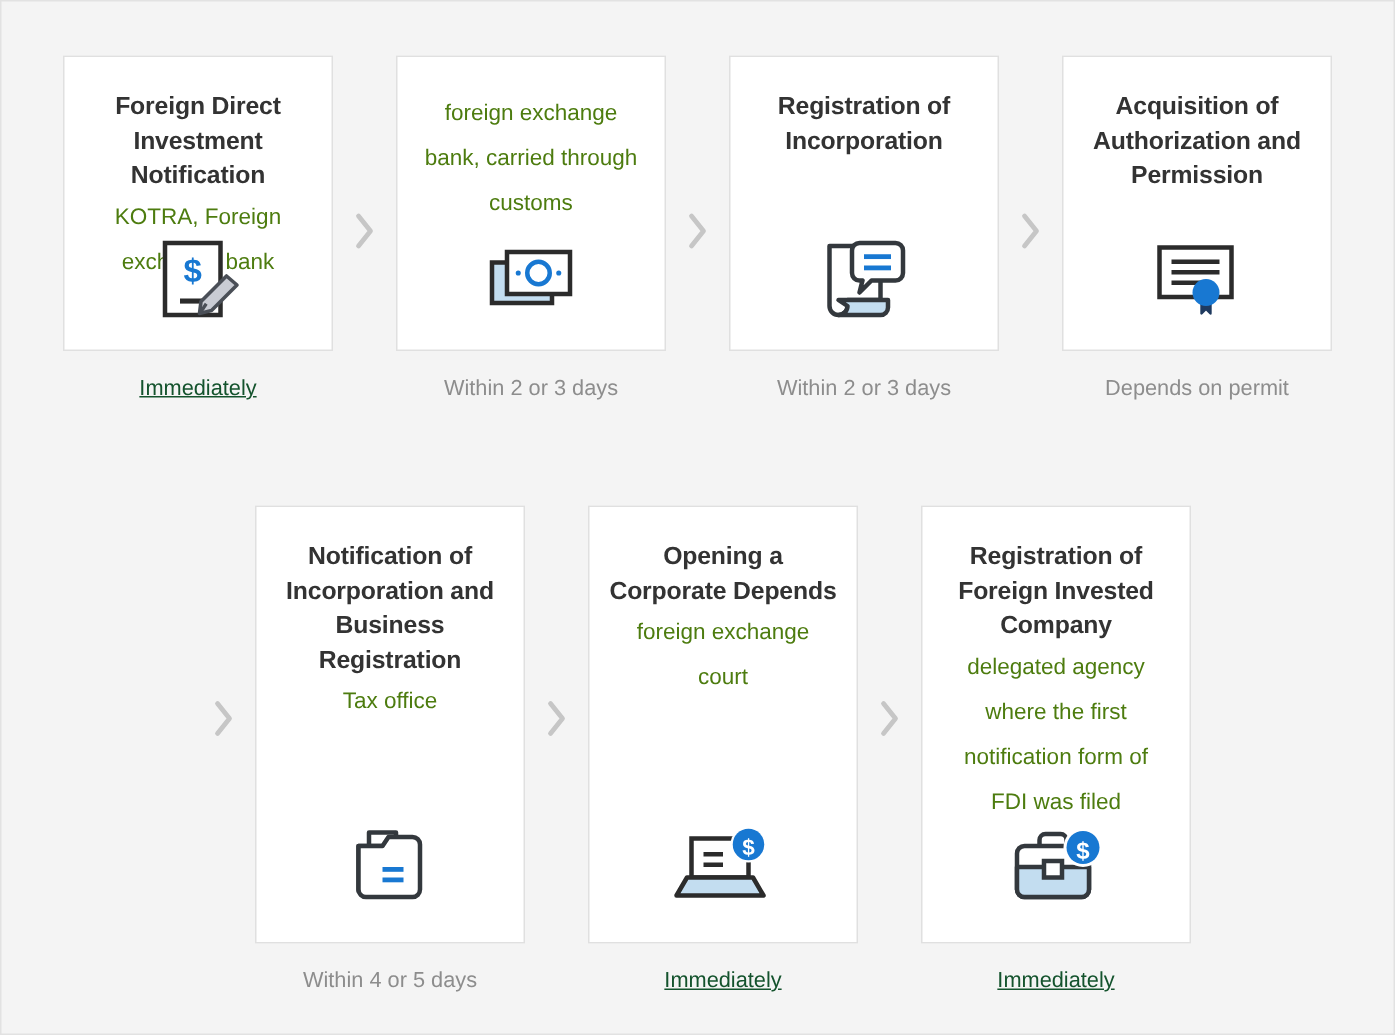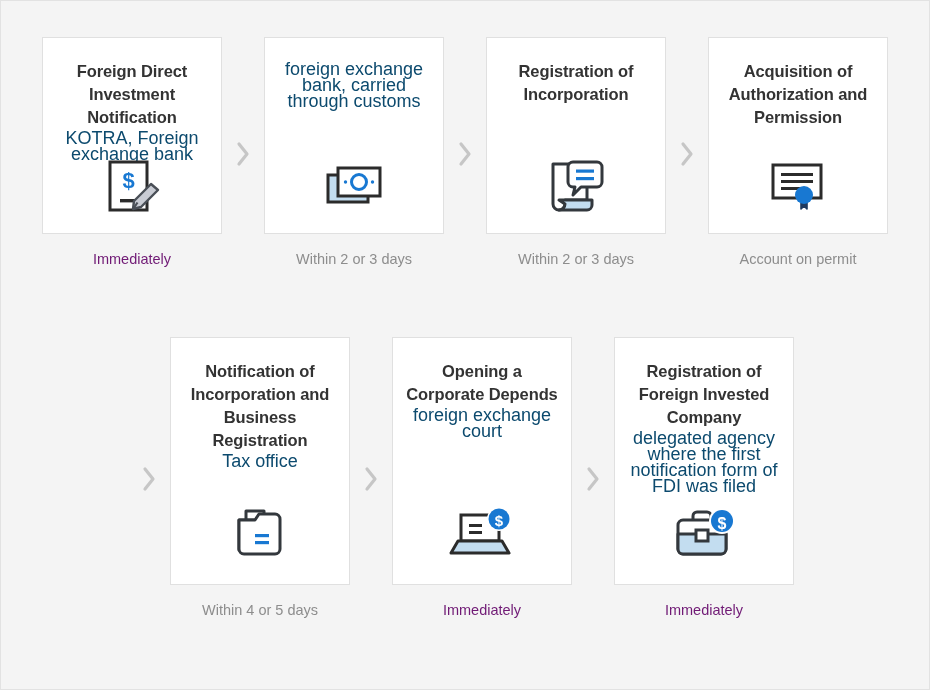--- a/index.html
+++ b/index.html
@@ -42,35 +42,35 @@
     box-sizing: border-box;
     background: #ffffff;
     border: 1px solid #e0e0e0;
     display: flex;
     flex-direction: column;
     align-items: center;
     padding: 22px 12px 14px 12px;
     position: relative;
   }
   .row-1 .card { height: 197px; }
-  .row-2 .card { height: 248px; align-items: center; }
+  .row-2 .card { height: 292px; align-items: center; }
 
   .card-title {
     font-size: 16.5px;
     line-height: 23px;
     font-weight: bold;
     color: #333333;
     text-align: center;
     letter-spacing: -0.1px;
     margin: 0;
   }
   .card-sub {
-    font-size: 18px;
-    line-height: 16px;
-    color: #0c4a6e;
+    font-size: 15px;
+    line-height: 30px;
+    color: #4d7c0f;
     text-align: center;
     margin: 1px 0 0 0;
     padding: 0 2px;
   }
 
   .icon-wrap {
     position: absolute;
     left: 0;
     right: 0;
     display: flex;
@@ -81,21 +81,21 @@
   .row-2 .icon-wrap { bottom: 18px; height: 62px; }
 
   .caption {
     margin-top: 16px;
     font-size: 14.5px;
     line-height: 18px;
     text-align: center;
     color: #8d8d8d;
     white-space: nowrap;
   }
-  .caption.dark { color: #701a75; }
+  .caption.dark { color: #14532d; text-decoration: underline; }
 
   .chev {
     width: 40px;
     display: flex;
     align-items: center;
     justify-content: center;
     flex: none;
   }
   .row-1 .chev { height: 234px; }
   .row-2 .chev { height: 284px; }
@@ -190,21 +190,21 @@
               <rect x="6" y="6" width="48" height="33" fill="#ffffff" stroke="#2b2b2b" stroke-width="3"></rect>
               <rect x="14" y="14" width="32" height="3" fill="#2b2b2b"></rect>
               <rect x="14" y="21" width="32" height="3" fill="#2b2b2b"></rect>
               <rect x="14" y="28" width="20" height="3" fill="#2b2b2b"></rect>
               <path d="M34 38 L40 38 L40 50 L37 47 L34 50 Z" fill="#1f3a5f" stroke="#1f3a5f" stroke-width="1.6" stroke-linejoin="round"></path>
               <circle cx="37" cy="36" r="9" fill="#1878d2"></circle>
             </svg>
           </span>
         </div>
       </div>
-      <div class="caption">Account on permit</div>
+      <div class="caption">Depends on permit</div>
     </div>
 
   </div>
 
   <div class="row row-2" id="row-2">
 
     <div class="chev">
       <svg width="15" height="26" viewBox="0 0 15 26">
           <path d="M3 3 L11 13 L3 23" fill="none" stroke="#c6c6c6" stroke-width="3.2" stroke-linecap="round" stroke-linejoin="round"></path>
         </svg>

